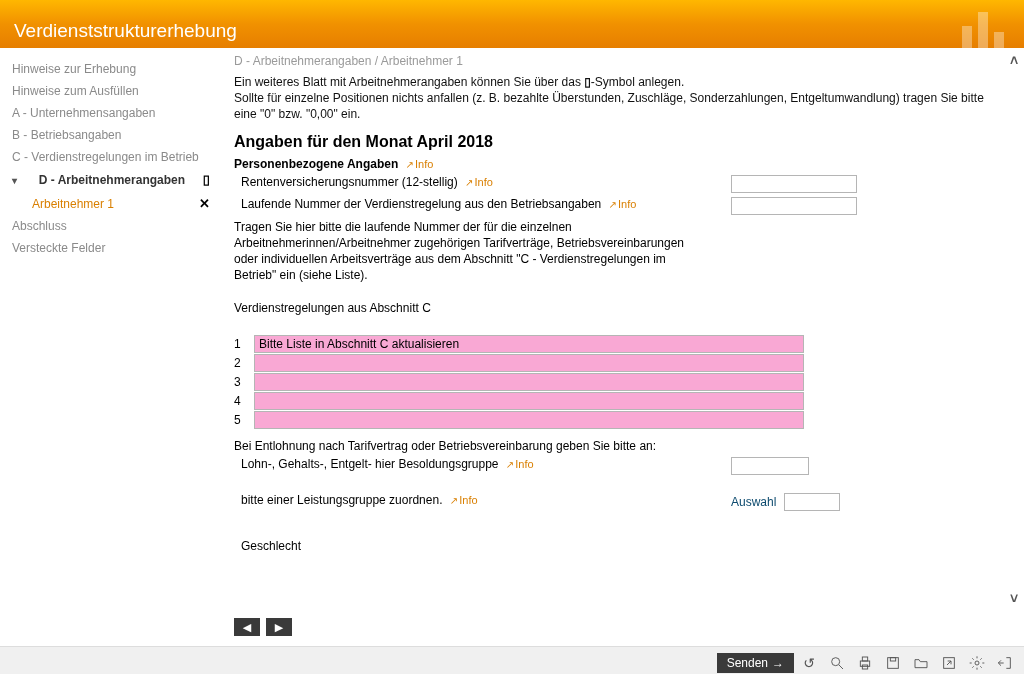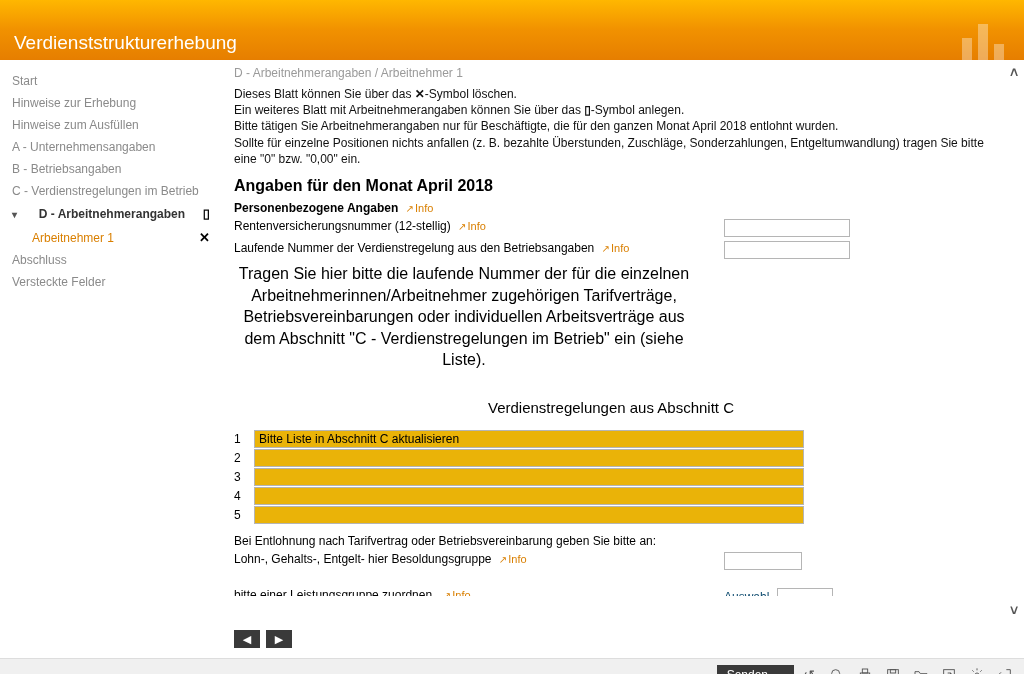--- a/index.html
+++ b/index.html
@@ -1,20 +1,20 @@
 <!DOCTYPE html>
 <html><head>
 <meta charset="utf-8">
 <style>
   * { box-sizing: border-box; margin: 0; padding: 0; }
   html, body { width: 1024px; height: 674px; font-family: Arial, sans-serif; font-size: 12px; background: #fff; overflow: hidden; }
   
   
   .header {
-    height: 60px;
+    height: 48px;
     background: linear-gradient(to bottom, #ffb700 0%, #f19100 50%, #e67e00 100%);
     display: flex;
     align-items: flex-end;
     padding: 0 14px 6px;
     position: relative;
   }
   .header-title { color: #fff; font-size: 19px; font-weight: 400; }
   .header-bars {
     position: absolute; right: 20px; bottom: 0;
     display: flex; align-items: flex-end; gap: 6px;
@@ -55,33 +55,33 @@
   .scroll-indicator .arrow { text-align:center; cursor:pointer; color:#555; font-weight:bold; line-height:1;}
   
   .intro p { font-size: 12px; color: #111; line-height: 1.35; }
   .intro .x-sym { font-family: sans-serif; font-weight: bold; }
   .h-section { font-size: 16px; font-weight: bold; margin: 10px 0 6px; }
   .sub-bold { font-weight: bold; font-size: 12px; }
   .info-link { color: #d97f00; font-size: 11px; margin-left: 4px; cursor:pointer; }
   .info-link::before { content: "↗"; font-size: 10px; margin-right:1px;}
   
   .row { display: flex; align-items: flex-start; margin: 4px 0; }
-  .row .label { flex: 0 0 490px; font-size: 12px; }
+  .row .label { flex: 0 0 490px; font-size: 12px; margin-left: 7px; }
   .row .field { }
   input[type=text].std { border: 1px solid #b5b5b5; height: 18px; width: 126px; padding: 1px 3px; font-size:12px;}
   input[type=text].short { width: 56px; }
   input[type=text].med { width: 78px; }
   
-  .help-block { font-size: 16px; width: 460px; line-height:1.35; margin-bottom:28px;text-align:center;}
-
-  .section-label { font-size: 15px; margin-top: 16px; margin-bottom: 14px; text-align: center; }
+  .help-block { font-size: 12px; width: 460px; line-height:1.35; margin-bottom:18px;}
+
+  .section-label { font-size: 12px; margin-top: 16px; margin-bottom: 20px; }
   .list-table { width: 570px; }
   .list-row { display: flex; align-items: center; margin: 1px 0; }
   .list-row .num { width: 20px; text-align: left; font-size:12px; }
-  .list-row input { flex:1; border:1px solid #b5b5b5; height:18px; padding:1px 4px; font-size:12px; background:#eab308;}
+  .list-row input { flex:1; border:1px solid #b5b5b5; height:18px; padding:1px 4px; font-size:12px; background:#f9a8d4;}
   
   .auswahl { color: #0c4a6e; font-size: 12px; margin-right: 4px; }
   
   .radio-group label { display:block; font-size:12px; margin:2px 0; }
   .radio-group input { margin-right:6px; }
   .endnote { font-size:12px; margin-top:10px;}
 
   
   .pager { position:absolute; left:12px; bottom:10px; display:flex; gap:6px;}
   .pager button {
@@ -114,23 +114,20 @@
   <div class="header-bars">
       <span></span>
       <span></span>
       <span></span>
     </div>
 </div>
 
 <div class="body">
   <div class="sidebar">
     <div class="nav-item">
-        <span>Start</span>
-      </div>
-    <div class="nav-item">
         <span>Hinweise zur Erhebung</span>
       </div>
     <div class="nav-item">
         <span>Hinweise zum Ausfüllen</span>
       </div>
     <div class="nav-item">
         <span>A - Unternehmensangaben</span>
       </div>
     <div class="nav-item">
         <span>B - Betriebsangaben</span>
@@ -152,23 +149,21 @@
     <div class="nav-item">
         <span>Versteckte Felder</span>
       </div>
   </div>
 
   <div class="main">
     <div class="breadcrumb">D -  Arbeitnehmerangaben / Arbeitnehmer 1</div>
 
     <div class="content-scroll">
       <div class="intro">
-        <p><span>Dieses Blatt können Sie über das </span><span class="x-sym">✕</span><span>-Symbol löschen.</span></p>
         <p><span>Ein weiteres Blatt mit Arbeitnehmerangaben können Sie über das </span><span class="x-sym">▯</span><span>-Symbol anlegen.</span></p>
-        <p>Bitte tätigen Sie Arbeitnehmerangaben nur für Beschäftigte, die für den ganzen Monat April 2018 entlohnt wurden.</p>
         <p>Sollte für einzelne Positionen nichts anfallen (z. B. bezahlte Überstunden, Zuschläge, Sonderzahlungen, Entgeltumwandlung) tragen Sie bitte eine "0" bzw. "0,00" ein.</p>
       </div>
 
       <div class="h-section">Angaben für den Monat April 2018</div>
       <div>
         <span class="sub-bold">Personenbezogene Angaben</span>
         <span class="info-link">Info</span>
       </div>
 
       <div class="row">

